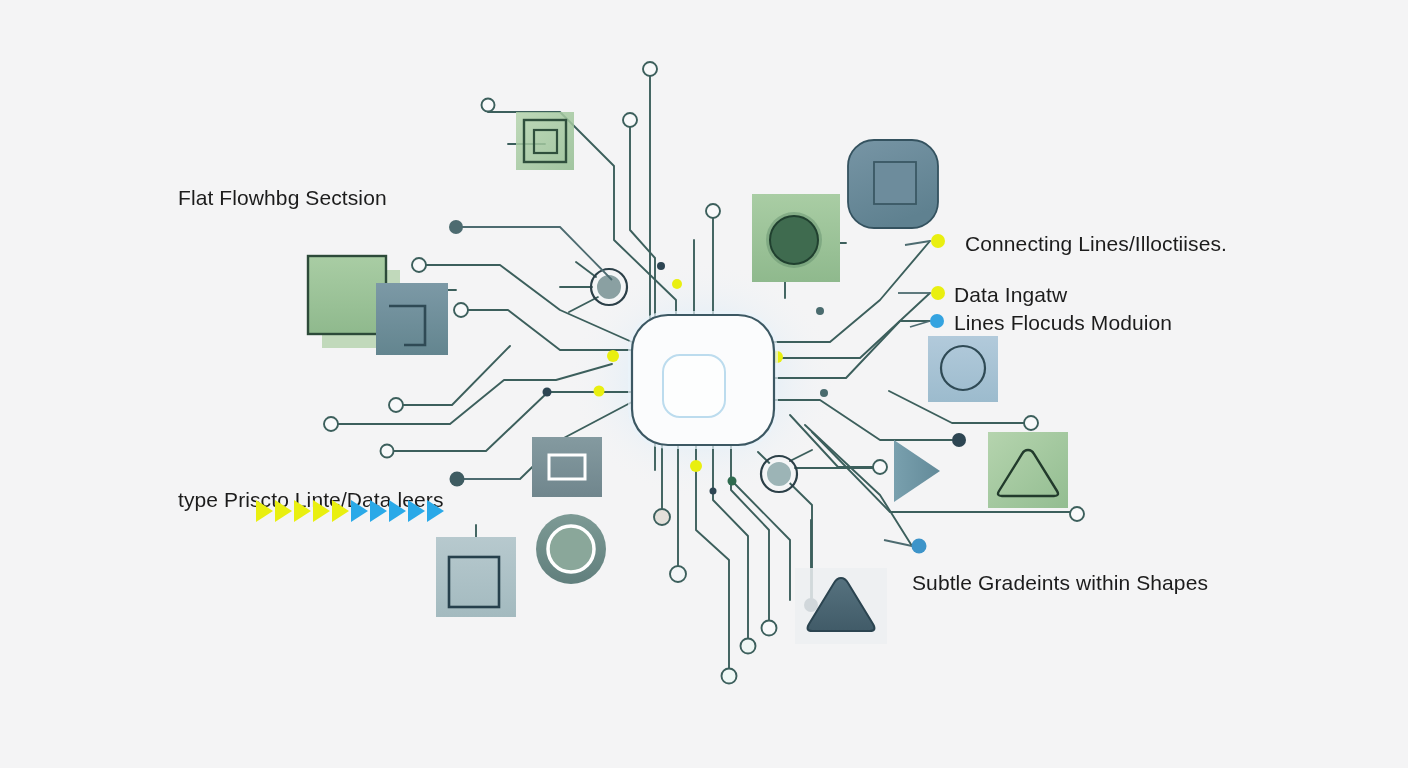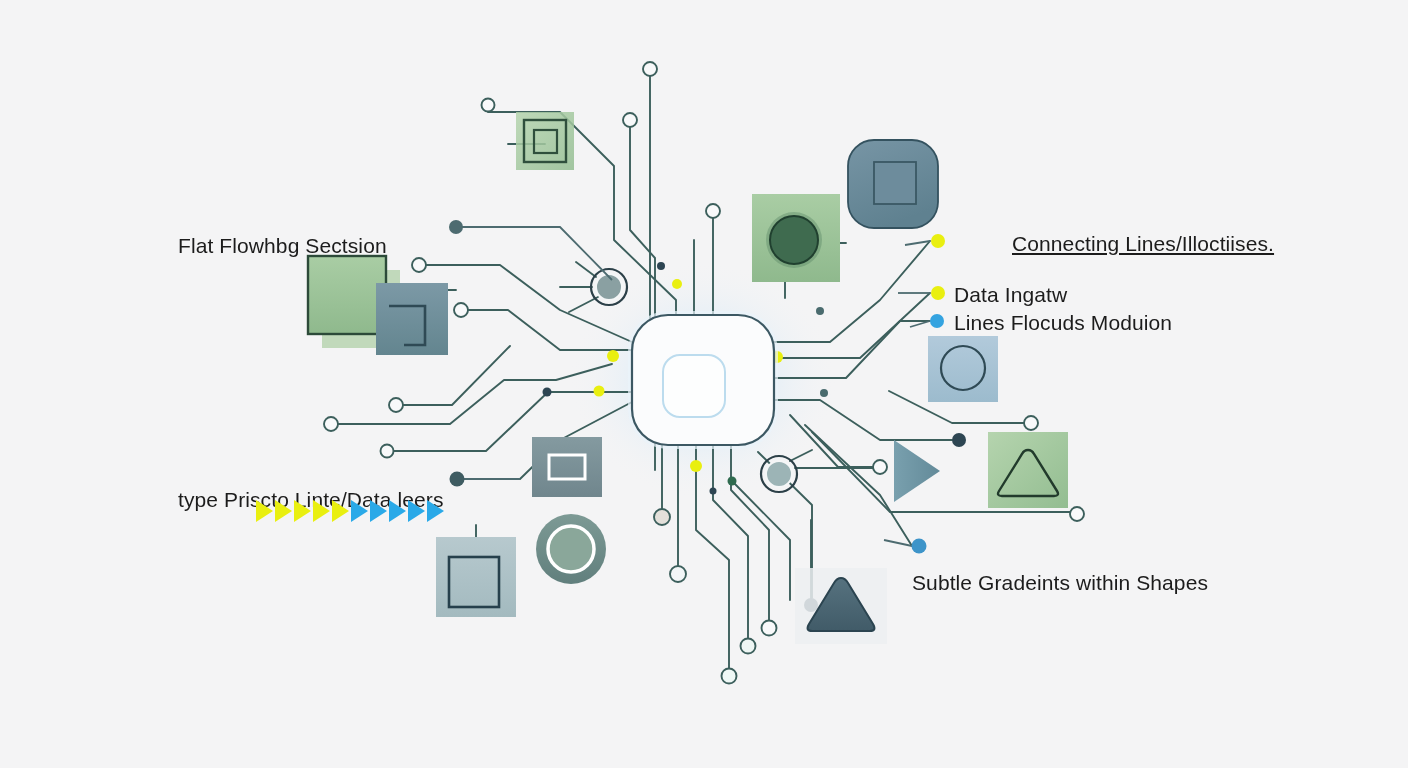--- a/index.html
+++ b/index.html
@@ -16,23 +16,23 @@
   .lbl{
     position:absolute;
     color:#1c1c1c;
     font-size:21px;
     line-height:28px;
     white-space:nowrap;
     font-family:"Liberation Sans", sans-serif;
     letter-spacing:0.1px;
   }
   #lbl-central{left:178px;top:184px;}
-  #lbl-central .l2{display:block;text-align:right;padding-right:8px;margin-top:48px;}
+  #lbl-central .l2{display:block;text-align:right;padding-right:8px;}
   #lbl-process{left:178px;top:468px;margin-top:18px;}
-  #lbl-connecting{left:1012px;top:230px;text-decoration:underline;}
+  #lbl-connecting{left:965px;top:230px;}
   #lbl-dataingatw{left:954px;top:281px;}
   #lbl-puetra{left:954px;top:309px;}
   #lbl-subtle{left:912px;top:533px;margin-top:36px;}
   .arrow-row{position:absolute;left:256px;top:500px;display:flex;gap:2px;}
   .arrow{width:0;height:0;border-top:11px solid transparent;border-bottom:11px solid transparent;border-left:17px solid #e9ef10;}
   .arrow.blue{border-left-color:#2aa9e8;}
 </style>
 </head>
 <body style="background: rgb(244, 244, 245);">
 

